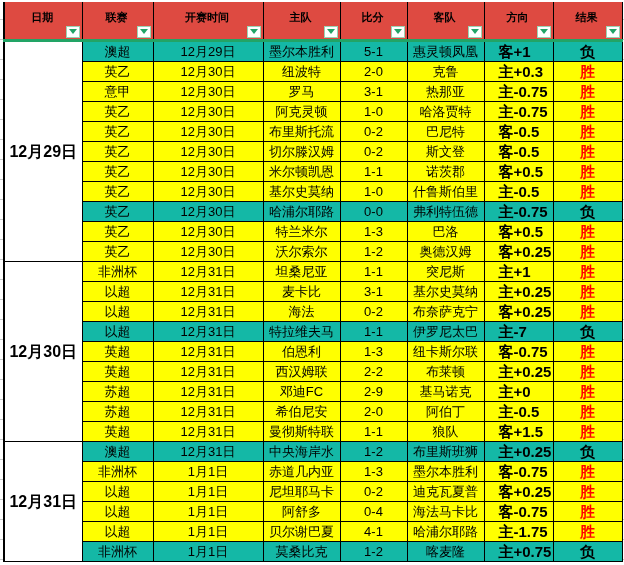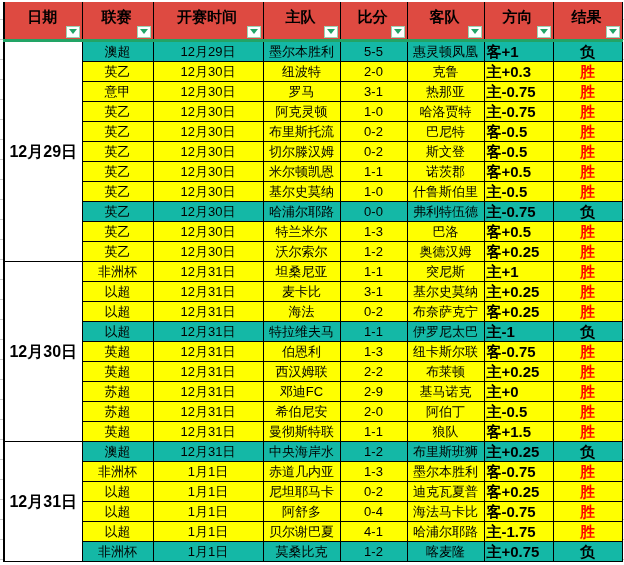--- a/index.html
+++ b/index.html
@@ -18,21 +18,21 @@
   .sheet{position:relative;width:624px;height:565px;background:#fff;overflow:hidden;}
   .edge-strip{position:absolute;top:0;width:3px;height:100%;
     background:repeating-linear-gradient(to bottom,#ffffff 0px,#ffffff 19px,#c8c8c8 19px,#c8c8c8 20px);}
   .edge-left{left:0;}
   .edge-right{right:0;}
   .table-wrap{position:absolute;left:3px;top:2px;}
   table{border-collapse:collapse;table-layout:fixed;width:618px;}
   thead tr{height:38px;}
   th{
     background:var(--red);
-    color:#000;font-weight:bold;font-size:15px;
+    color:#000;font-weight:bold;font-size:11px;
     text-align:center;vertical-align:middle;
     border-left:1px solid var(--grid);
     border-right:1px solid var(--grid);
     border-bottom:3px solid var(--green);
     position:relative;padding:0 2px 6px 0;
   }
   th:first-child{border-left:2px solid var(--grid);}
   .filter-btn{
     position:absolute;right:2px;bottom:1px;
     width:14px;height:12px;background:#fff;
@@ -49,21 +49,21 @@
     font-size:13px;color:#000;padding:0;
     line-height:19px;
   }
   td.date-cell{
     background:#fff;font-weight:bold;font-size:16px;
     border-left:2px solid var(--grid);
     letter-spacing:0px;
   }
   tr.win td.cell{background:var(--yellow);}
   tr.loss td.cell{background:#14b8a6;}
-  td.c-dir{text-align:left;font-weight:bold;font-size:15px;padding-left:2px;}
+  td.c-dir{text-align:left;font-weight:bold;font-size:15px;padding-left:14px;}
   td.c-res{font-weight:bold;font-size:15px;}
   tr.win td.c-res{color:var(--win-text);}
   tr.loss td.c-res{color:#000;}
 </style>
 </head>
 <body>
 
 <div class="sheet">
   <div class="edge-strip edge-left"></div>
   <div class="edge-strip edge-right"></div>
@@ -130,21 +130,21 @@
               </span>
           </th>
         </tr>
       </thead>
       <tbody id="tbody">
           <tr class="loss">
             <td class="date-cell" rowspan="11">12月29日</td>
             <td class="cell c-league">澳超</td>
             <td class="cell c-time">12月29日</td>
             <td class="cell c-home">墨尔本胜利</td>
-            <td class="cell c-score">5-5</td>
+            <td class="cell c-score">5-1</td>
             <td class="cell c-away">惠灵顿凤凰</td>
             <td class="cell c-dir">客+1</td>
             <td class="cell c-res">负</td>
           </tr>
           <tr class="win">
             <td class="cell c-league">英乙</td>
             <td class="cell c-time">12月30日</td>
             <td class="cell c-home">纽波特</td>
             <td class="cell c-score">2-0</td>
             <td class="cell c-away">克鲁</td>
@@ -259,21 +259,21 @@
             <td class="cell c-away">布奈萨克宁</td>
             <td class="cell c-dir">客+0.25</td>
             <td class="cell c-res">胜</td>
           </tr>
           <tr class="loss">
             <td class="cell c-league">以超</td>
             <td class="cell c-time">12月31日</td>
             <td class="cell c-home">特拉维夫马</td>
             <td class="cell c-score">1-1</td>
             <td class="cell c-away">伊罗尼太巴</td>
-            <td class="cell c-dir">主-1</td>
+            <td class="cell c-dir">主-7</td>
             <td class="cell c-res">负</td>
           </tr>
           <tr class="win">
             <td class="cell c-league">英超</td>
             <td class="cell c-time">12月31日</td>
             <td class="cell c-home">伯恩利</td>
             <td class="cell c-score">1-3</td>
             <td class="cell c-away">纽卡斯尔联</td>
             <td class="cell c-dir">客-0.75</td>
             <td class="cell c-res">胜</td>

